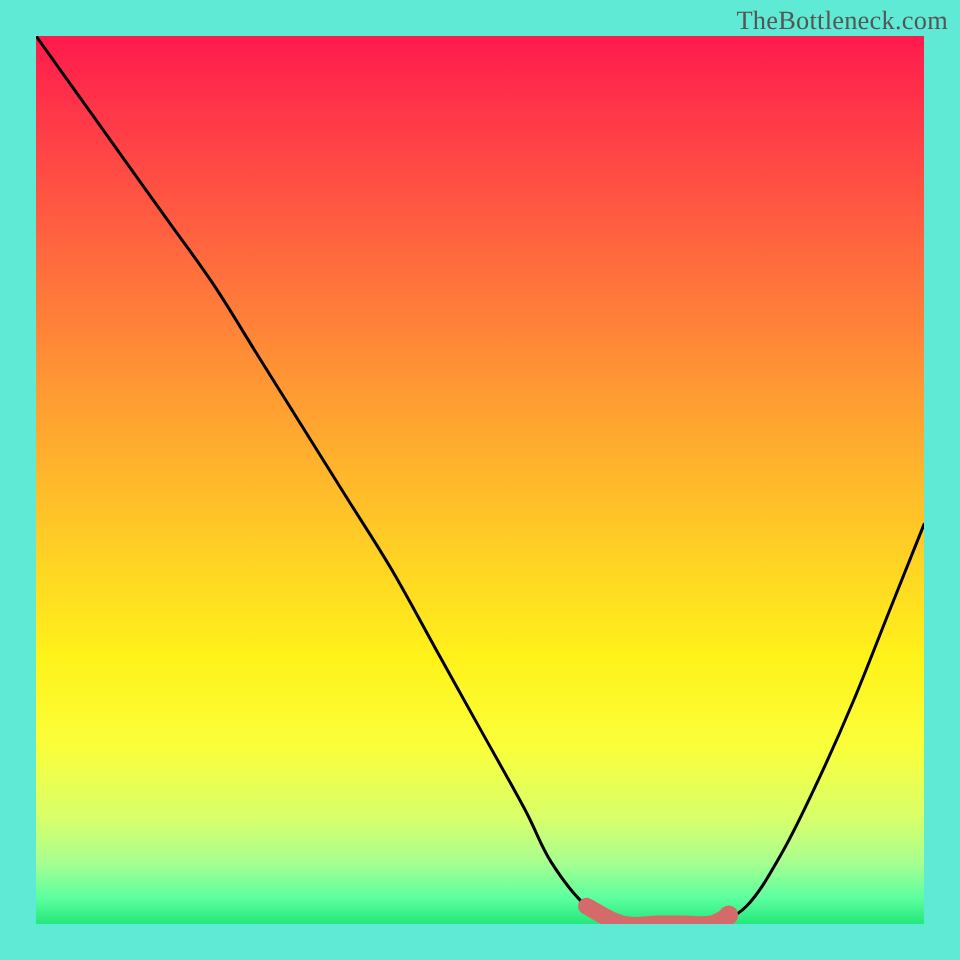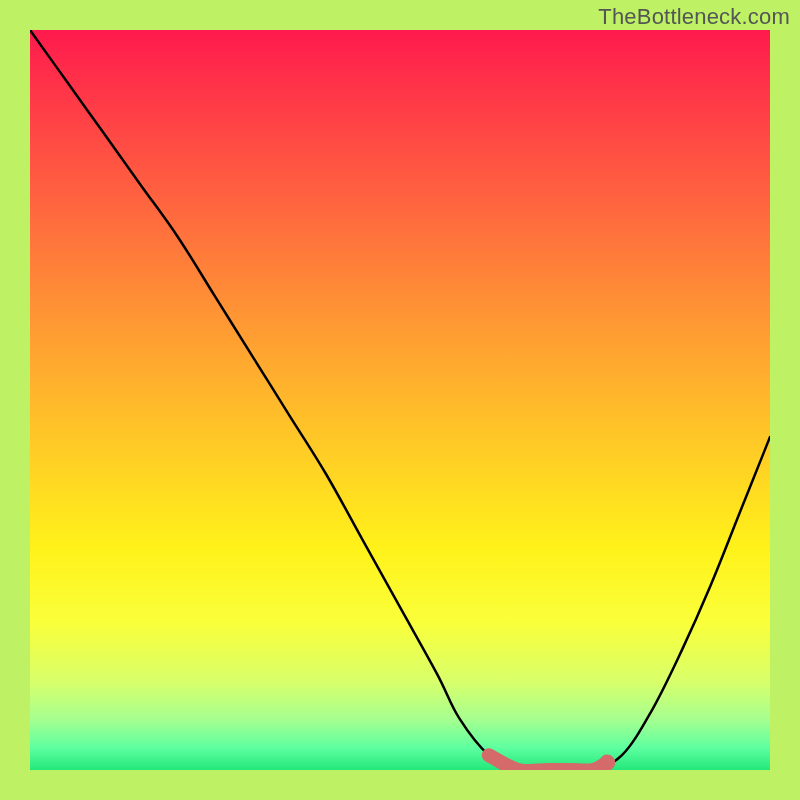--- a/index.html
+++ b/index.html
@@ -8,21 +8,22 @@
     width: 800px;
     height: 800px;
     background: #000;
     overflow: hidden;
     font-family: Arial, Helvetica, sans-serif;
   }
   .frame {
     position: relative;
     width: 800px;
     height: 800px;
-    background: #bef264;
+    background: #5eead4;
+    font-family: Liberation Serif, serif;
   }
   .watermark {
     position: absolute;
     top: 4px;
     right: 10px;
     color: #555;
     font-size: 22px;
     font-weight: 500;
     letter-spacing: 0.2px;
     z-index: 5;

